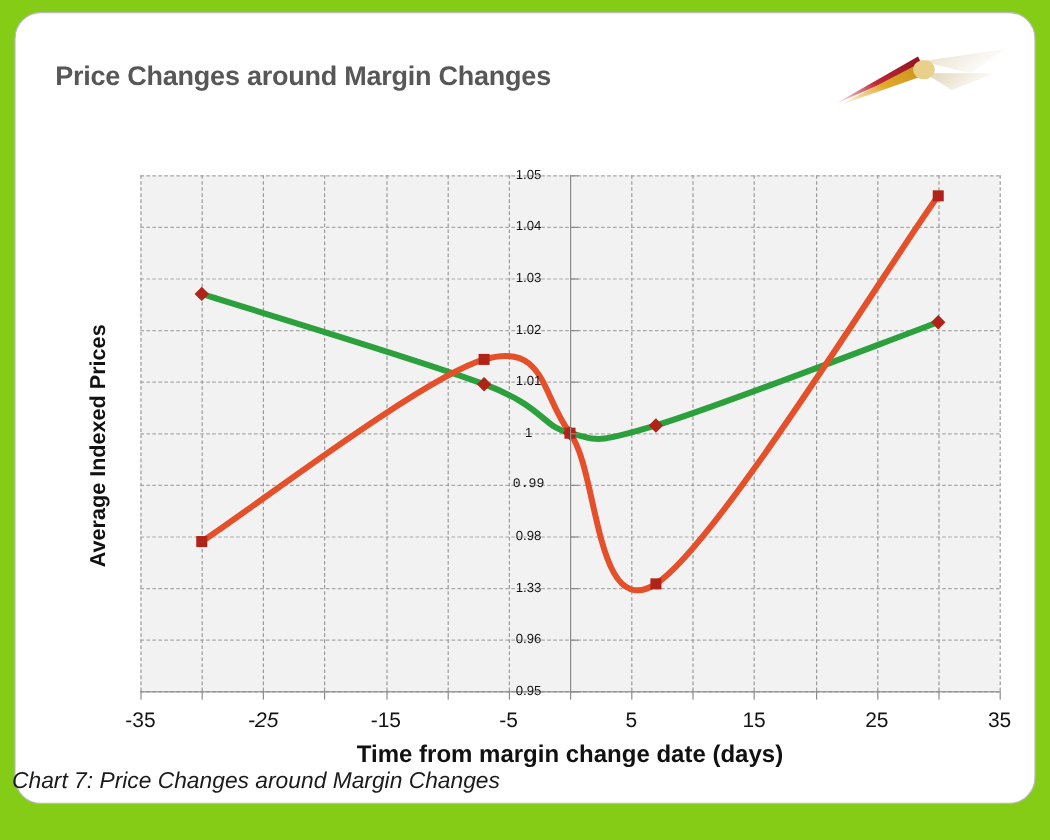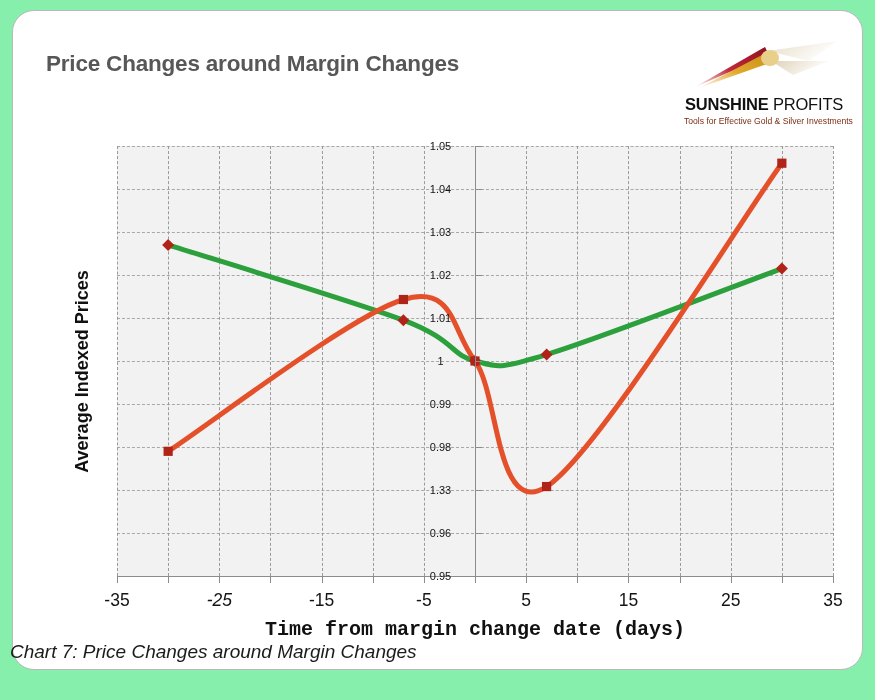--- a/index.html
+++ b/index.html
@@ -2,21 +2,21 @@
 <html><head>
 <meta charset="utf-8">
 <style>
   * { box-sizing: border-box; }
   html, body {
     margin: 0; padding: 0;
     width: 875px; height: 700px;
     background: #ffffff;
     font-family: "Liberation Sans", sans-serif;
   }
-  #root { position: relative; width: 875px; height: 700px; overflow: hidden; background:#86efac; }
+  #root { position: relative; width: 875px; height: 700px; overflow: hidden; background:#84cc16; }
 
   
   .card {
     position: absolute;
     left: 12px; top: 10px;
     width: 851px; height: 660px;
     background: #ffffff;
     border: 1.6px solid #b9b9b9;
     border-radius: 22px;
   }
@@ -88,21 +88,21 @@
     font-size: 17.5px;
     color: #141414;
     transform: translateX(-50%);
     white-space: nowrap;
   }
 
   .axis-title-x {
     position: absolute;
     left: 104px; top: 607px; width: 716px;
     text-align: center;
-    font-size: 20px; font-weight: bold; color: #111; font-family: Liberation Mono, monospace;
+    font-size: 20px; font-weight: bold; color: #111;
   }
   .axis-title-y {
     position: absolute;
     left: -61px; top: 350px;
     width: 260px;
     text-align: center;
     font-size: 18px; font-weight: bold; color: #111;
     transform: rotate(-90deg);
     transform-origin: center center;
   }
@@ -150,26 +150,20 @@
             <stop offset="0" stop-color="#ded2b6"></stop>
             <stop offset="1" stop-color="#ffffff"></stop>
           </linearGradient>
         </defs>
         <path d="M6 48 L76 8 L80 16 Z" fill="url(#gcrim)"></path>
         <path d="M10 49 L77 14 L81 24 Z" fill="url(#ggold)"></path>
         <path d="M79 12 L148 2 L120 22 Z" fill="url(#gcream1)"></path>
         <path d="M82 22 L140 22 L104 36 Z" fill="url(#gcream2)"></path>
         <ellipse cx="81" cy="19" rx="9" ry="8" fill="#e8cf8a"></ellipse>
       </svg>
-      <div class="logo-text">
-        <div class="lt1">
-          <b>SUNSHINE</b><span> PROFITS</span>
-        </div>
-        <div class="lt2">Tools for Effective Gold &amp; Silver Investments</div>
-      </div>
     </div>
 
     <div class="plot">
       <div class="plot-inner" id="grid-layer">
           <div class="gridline-h" style="top: 430px;"></div>
           <div class="gridline-h" style="top: 387px;"></div>
           <div class="gridline-h" style="top: 344px;"></div>
           <div class="gridline-h" style="top: 301px;"></div>
           <div class="gridline-h" style="top: 258px;"></div>
           <div class="gridline-h" style="top: 215px;"></div>
@@ -236,21 +230,21 @@
         <div class="xtick" style="left: 666.571px; top: 565px;"></div>
         <div class="xtick" style="left: 717.714px; top: 565px;"></div>
         <div class="xtick" style="left: 768.857px; top: 565px;"></div>
         <div class="xtick" style="left: 820px; top: 565px;"></div>
       </div>
     <div id="ylabels">
         <div class="ylabel-val" style="left: 400px; width: 55px; top: 565px;">0.95</div>
         <div class="ylabel-val" style="left: 400px; width: 55px; top: 522px;">0.96</div>
         <div class="ylabel-val" style="left: 400px; width: 55px; top: 479px;">1.33</div>
         <div class="ylabel-val" style="left: 400px; width: 55px; top: 436px;">0.98</div>
-        <div class="ylabel-val" style="left: 400px; width: 55px; top: 393px;">0.99</div>
+        <div class="ylabel-val" style="left: 400px; width: 55px; top: 393px; font-family: Liberation Mono, monospace;">0.99</div>
         <div class="ylabel-val" style="left: 400px; width: 55px; top: 350px;">1</div>
         <div class="ylabel-val" style="left: 400px; width: 55px; top: 307px;">1.01</div>
         <div class="ylabel-val" style="left: 400px; width: 55px; top: 264px;">1.02</div>
         <div class="ylabel-val" style="left: 400px; width: 55px; top: 221px;">1.03</div>
         <div class="ylabel-val" style="left: 400px; width: 55px; top: 178px;">1.04</div>
         <div class="ylabel-val" style="left: 400px; width: 55px; top: 135px;">1.05</div>
       </div>
     <div id="xlabels">
         <div class="xlabel-val" style="left: 104px; top: 579px;">-35</div>
         <div class="xlabel-val" style="left: 206.286px; top: 579px; font-style: italic;">-25</div>

